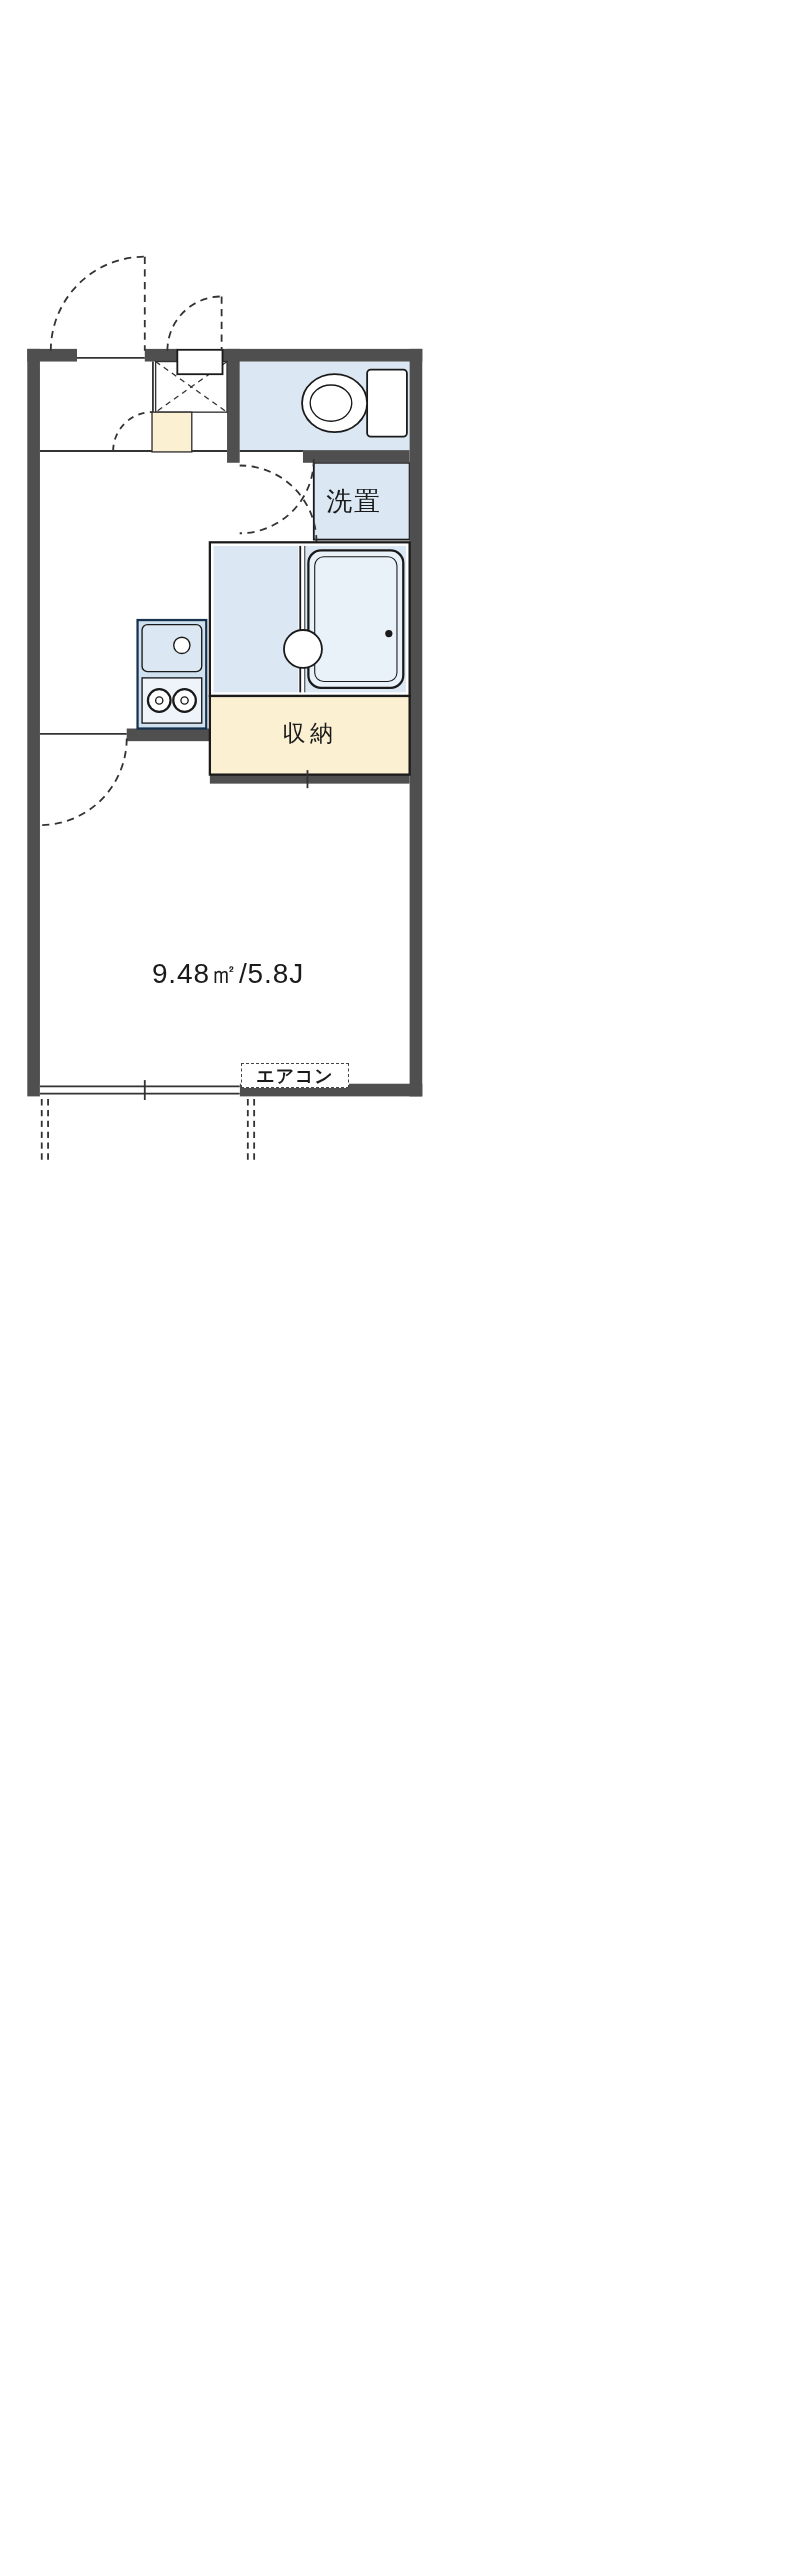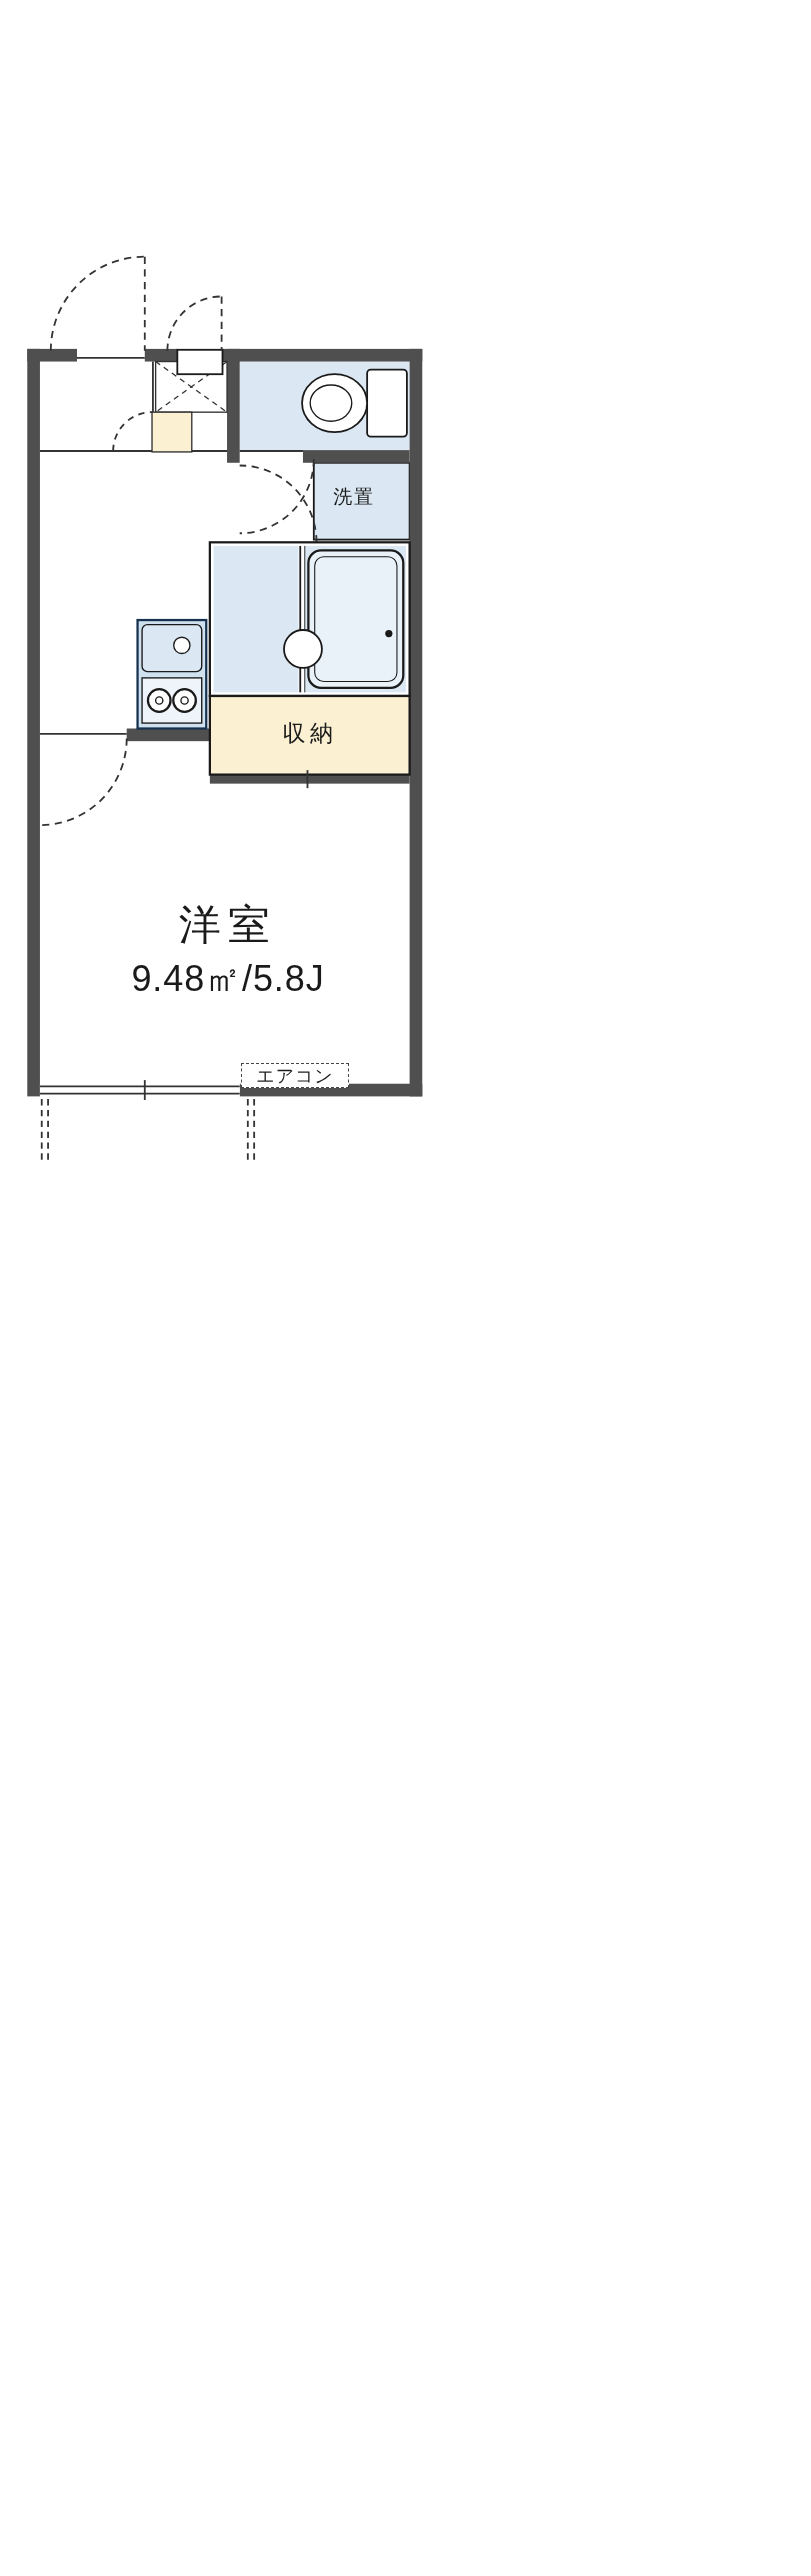--- a/index.html
+++ b/index.html
@@ -12,28 +12,28 @@
     font-family:"Liberation Sans", sans-serif;
     color:#111;
   }
   .plan-svg{position:absolute;left:0;top:0;}
   .label{
     position:absolute;
     text-align:center;
     color:#1a1a1a;
     white-space:nowrap;
   }
-  .label-laundry{left:314px;top:484px;width:80px;font-size:19px;letter-spacing:1.8px;}
+  .label-laundry{left:314px;top:484px;width:80px;font-size:26px;letter-spacing:1.8px;}
   .label-storage{left:210px;top:718px;width:200px;font-size:23px;letter-spacing:4.5px;}
   .label-room{left:85px;top:897px;width:286px;font-size:42px;letter-spacing:7.2px;font-weight:500;}
-  .label-room-size{left:85px;top:955px;width:286px;font-size:36px;letter-spacing:0.9px;}
+  .label-room-size{left:85px;top:955px;width:286px;font-size:28px;letter-spacing:0.9px;}
   .label-aircon{
     left:241px;top:1063px;width:108px;height:25px;
     line-height:25px;font-size:18px;letter-spacing:0.9px;
-    border:1.8px dashed #444;background:#fff;box-sizing:border-box;
+    border:1.8px dashed #444;background:#fff;box-sizing:border-box;font-weight:bold;
   }
 </style>
 </head>
 <body>
 
 <div class="page">
 
   <svg class="plan-svg" width="812" height="2576" viewBox="0 0 898 2850">
 
     <g>
@@ -124,18 +124,17 @@
         <line x1="46" y1="1216" x2="46" y2="1288"></line>
         <line x1="53" y1="1216" x2="53" y2="1288"></line>
         <line x1="274" y1="1216" x2="274" y2="1288"></line>
         <line x1="281" y1="1216" x2="281" y2="1288"></line>
       </g>
     </g>
   </svg>
 
   <div class="label label-laundry">洗置</div>
   <div class="label label-storage">収納</div>
-  <div class="label label-room">洋室</div>
   <div class="label label-room-size">9.48㎡/5.8J</div>
   <div class="label label-aircon">エアコン</div>
 
 </div>
 
 
 </body></html>

